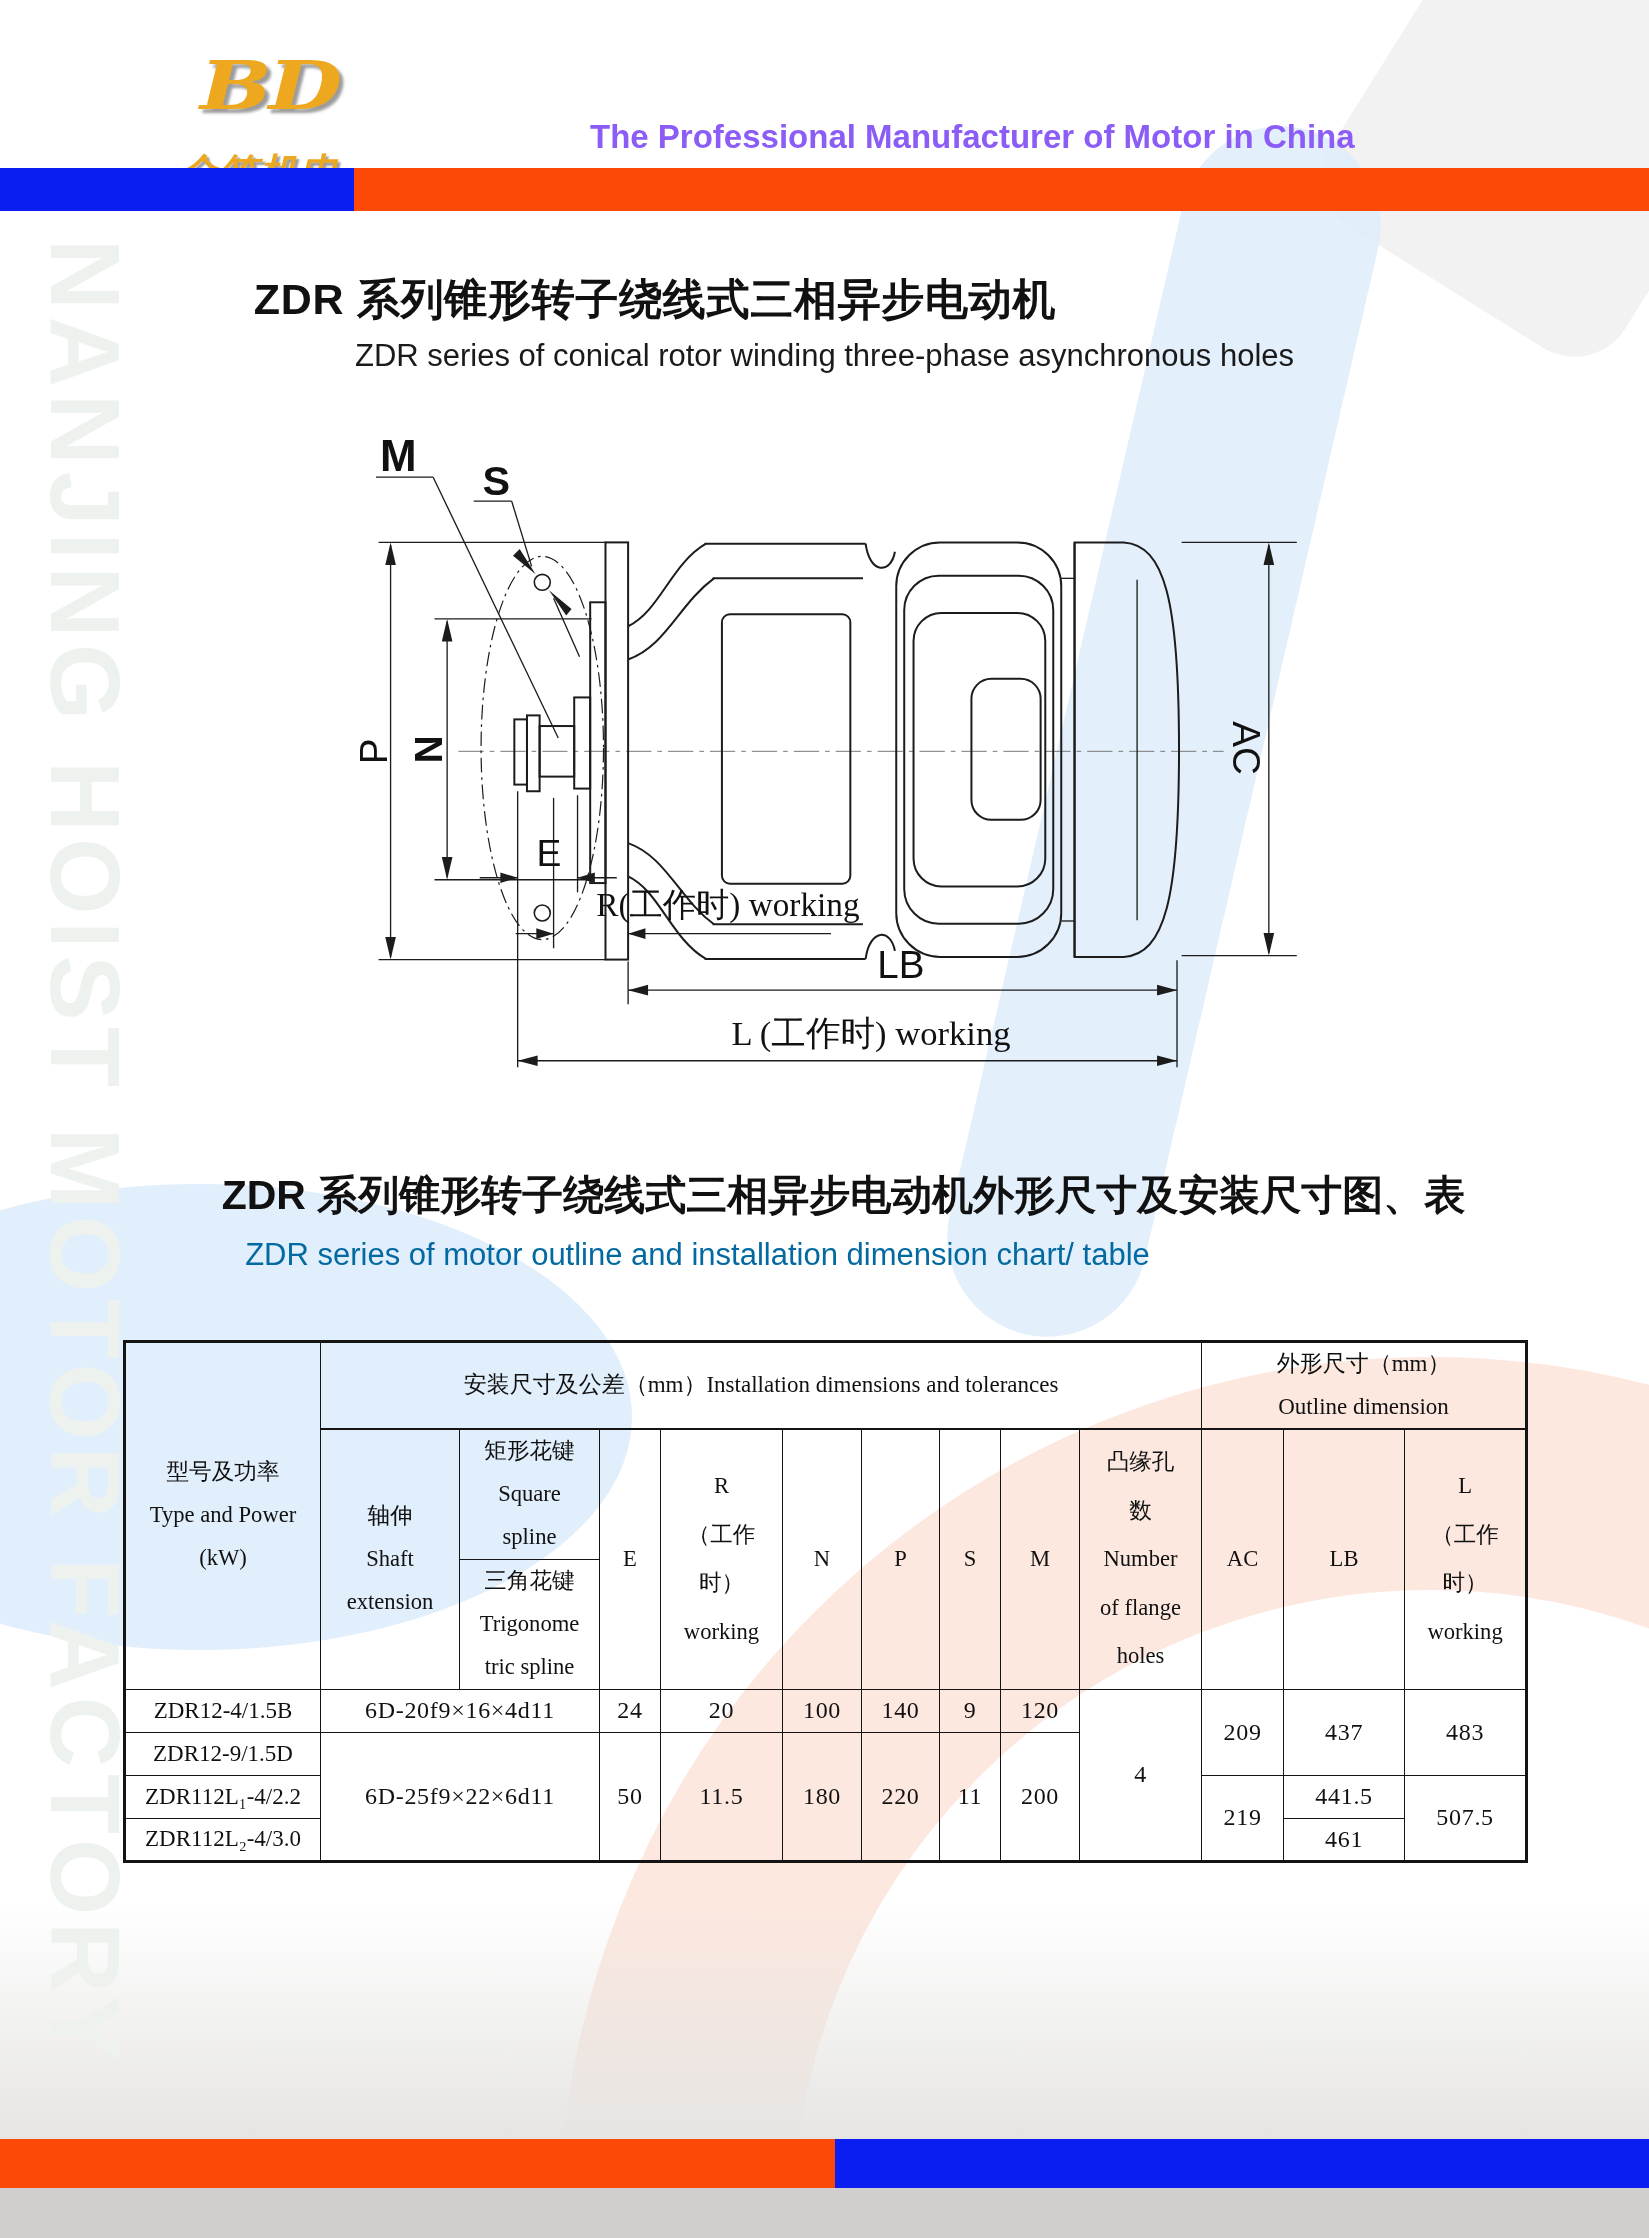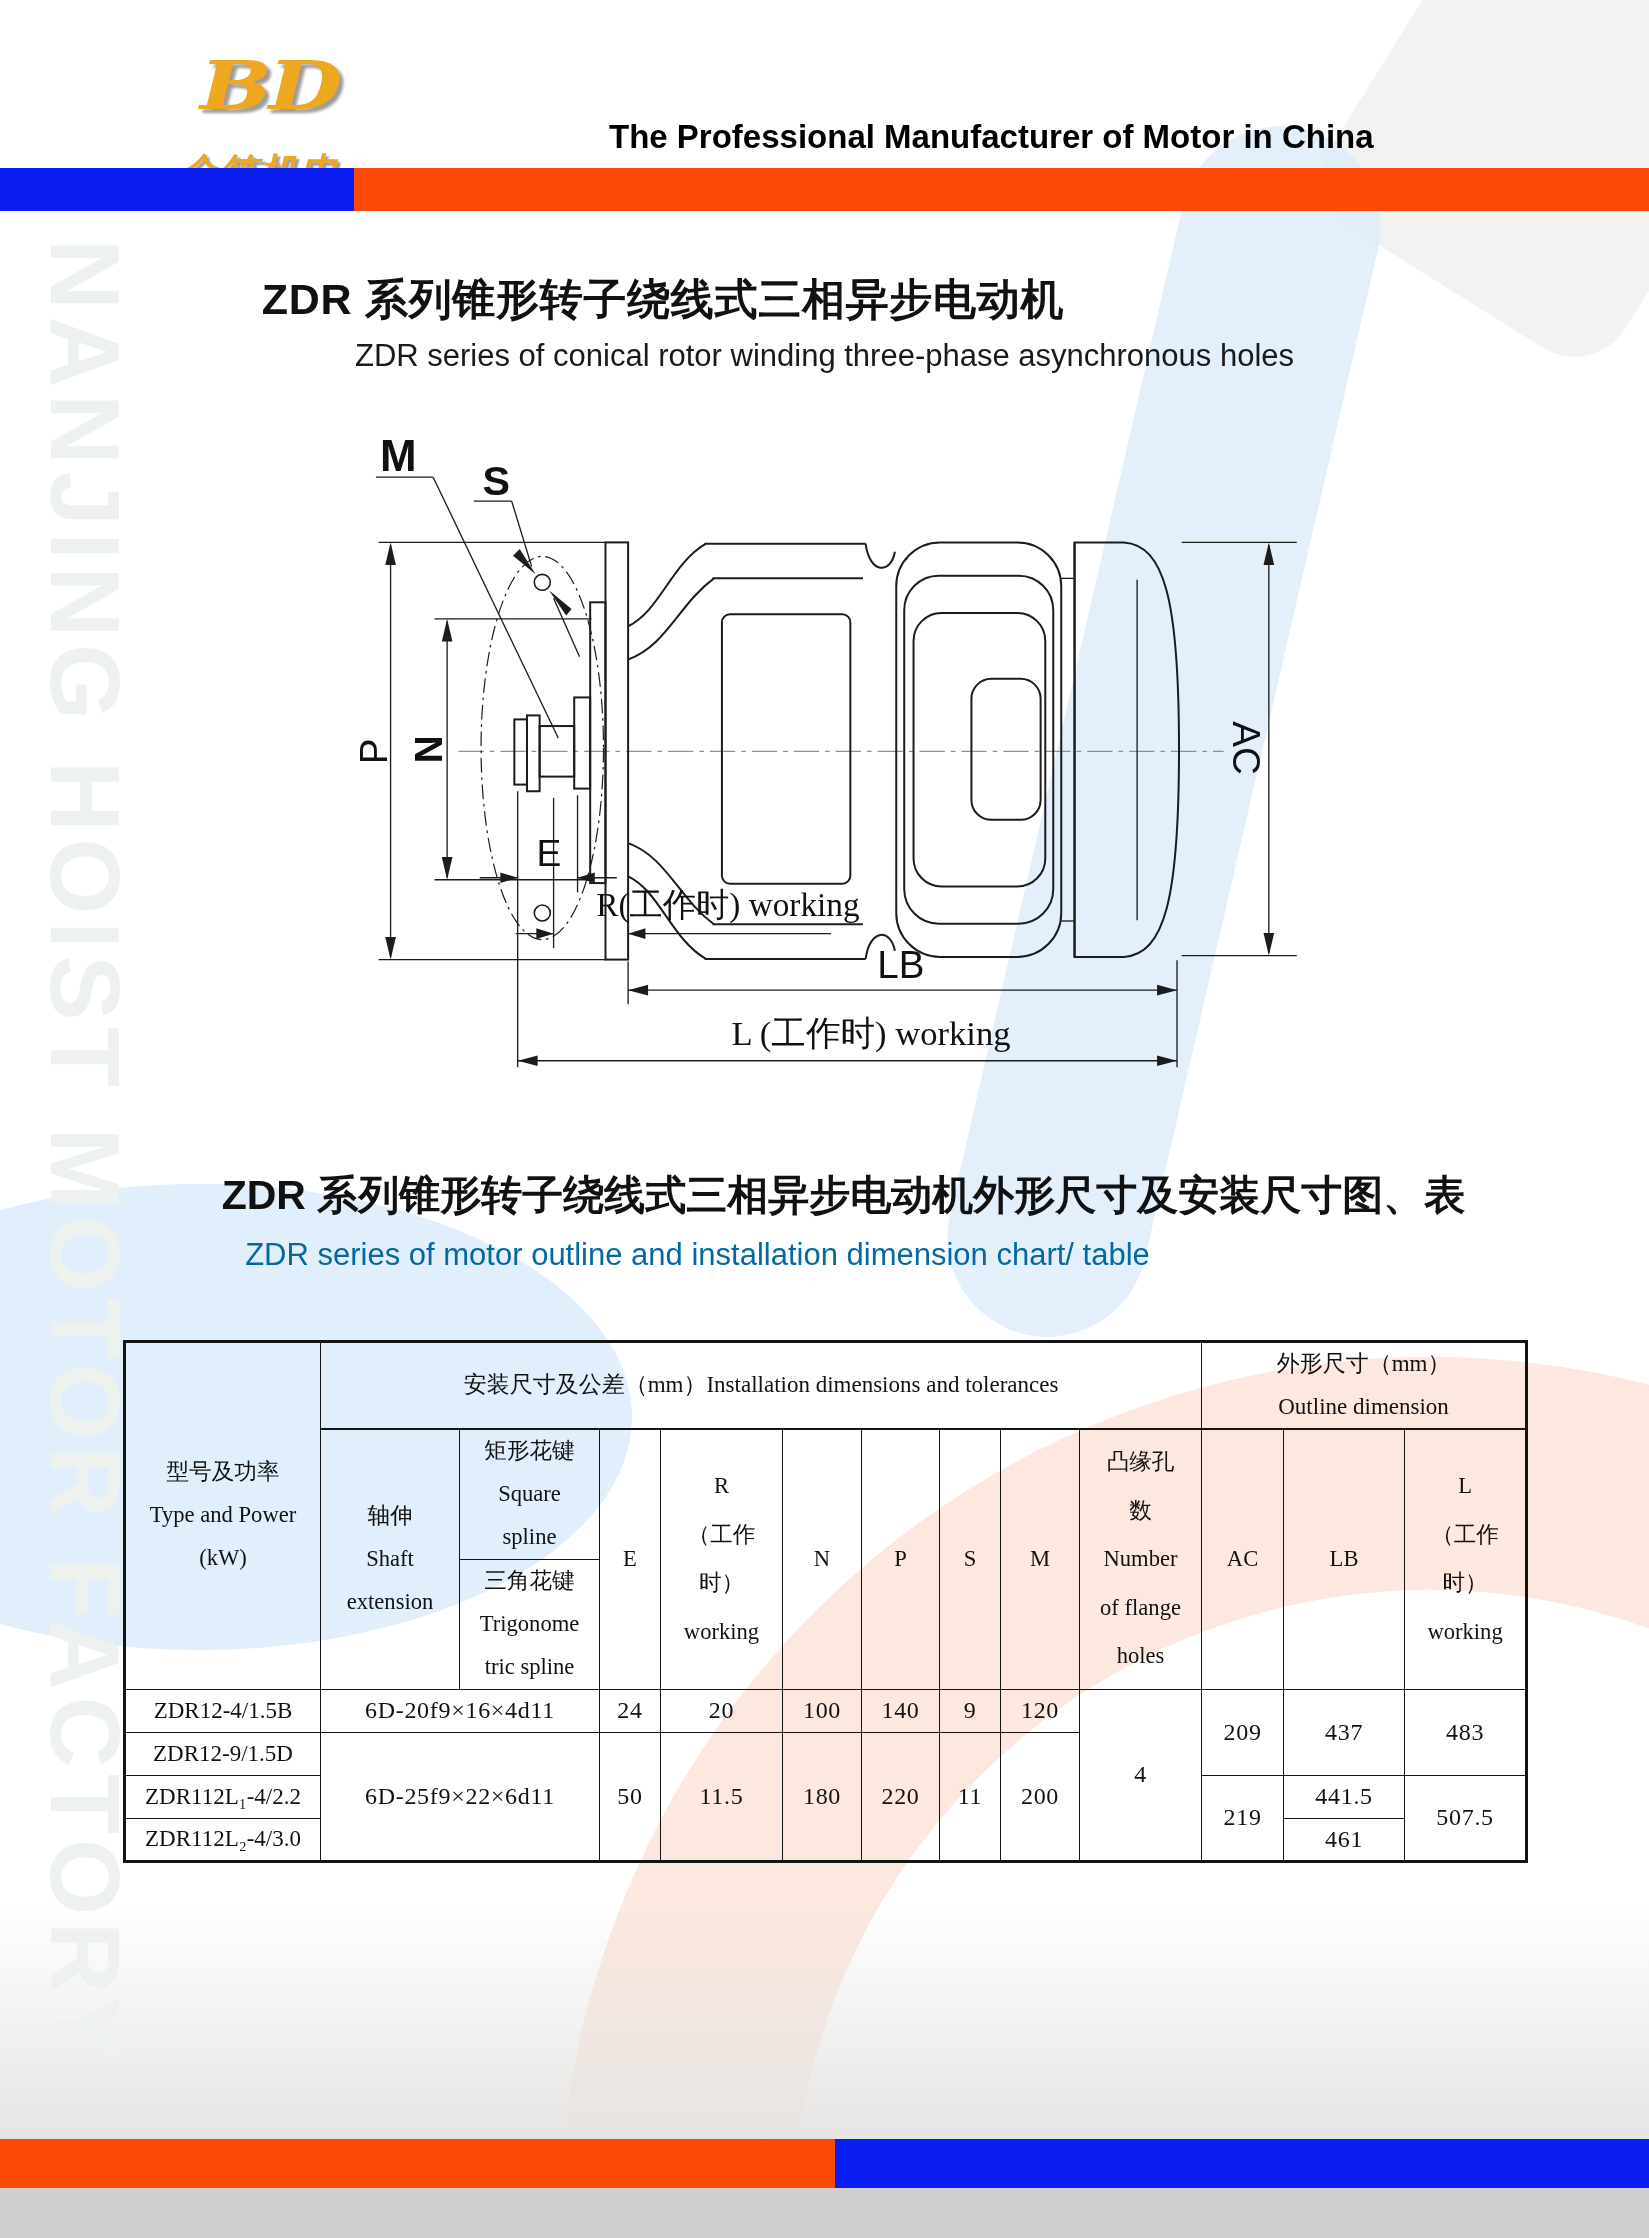--- a/index.html
+++ b/index.html
@@ -18,26 +18,26 @@
              background:linear-gradient(to bottom, rgba(230,229,227,0), #e6e5e3);}
   .below-bar{left:0;top:2188px;width:1649px;height:51px;background:#d0cfcd;}
   .watermark-vert{left:141px;top:239px;font-size:98px;font-weight:700;letter-spacing:6.7px;
              color:#eef2ef;white-space:nowrap;transform:rotate(90deg);transform-origin:0 0;}
   
   .logo-bd{left:200px;top:45px;font-family:"DejaVu Serif","Liberation Serif",serif;
            font-style:italic;font-weight:900;font-size:68px;color:#eda81f;letter-spacing:-2.7px;
            transform:scaleX(1.25);transform-origin:left;text-shadow:3.3px 4px 2.7px #9c9c9c;}
   .logo-cn{left:178px;top:118px;font-size:39px;font-weight:700;font-style:italic;color:#eda81f;
            letter-spacing:1.3px;text-shadow:2.7px 3.3px 2px #9c9c9c;margin-top:28px;}
-  .tagline{left:609px;top:118px;font-size:33px;font-weight:700;color:#000000;}
+  .tagline{left:590px;top:118px;font-size:33px;font-weight:700;color:#8b5cf6;}
   .topbar{left:0;top:168px;width:1649px;height:43px;}
   .topbar .b{position:absolute;left:0;top:0;width:354px;height:43px;background:#0a1ef2;}
   .topbar .o{position:absolute;left:354px;top:0;width:1295px;height:43px;background:#fc4908;}
   
-  .title-zh{left:8px;top:271px;width:1310px;text-align:center;font-size:43px;font-weight:700;letter-spacing:0.7px;}
+  .title-zh{left:0;top:271px;width:1310px;text-align:center;font-size:43px;font-weight:700;letter-spacing:0.7px;}
   .title-en{left:0;top:338px;width:1649px;text-align:center;font-size:31px;font-weight:500;color:#1a1a1a;}
   .sec-zh{left:0;top:1168px;width:1649px;text-align:center;font-size:41px;font-weight:700;padding-left:19px;}
   .sec-en{left:0;top:1237px;width:1395px;text-align:center;font-size:31px;font-weight:500;color:#0369a1;}
   
   .diagram{left:359px;top:412px;width:984px;height:672px;}
   .diagram svg{width:100%;height:100%;}
   .dg-label{font-family:"Liberation Sans",sans-serif;fill:#111;}
   .dg-serif{font-family:"Liberation Serif","DejaVu Serif",serif;fill:#111;}
   
   .tblwrap{left:123px;top:1340px;width:1403px;}

